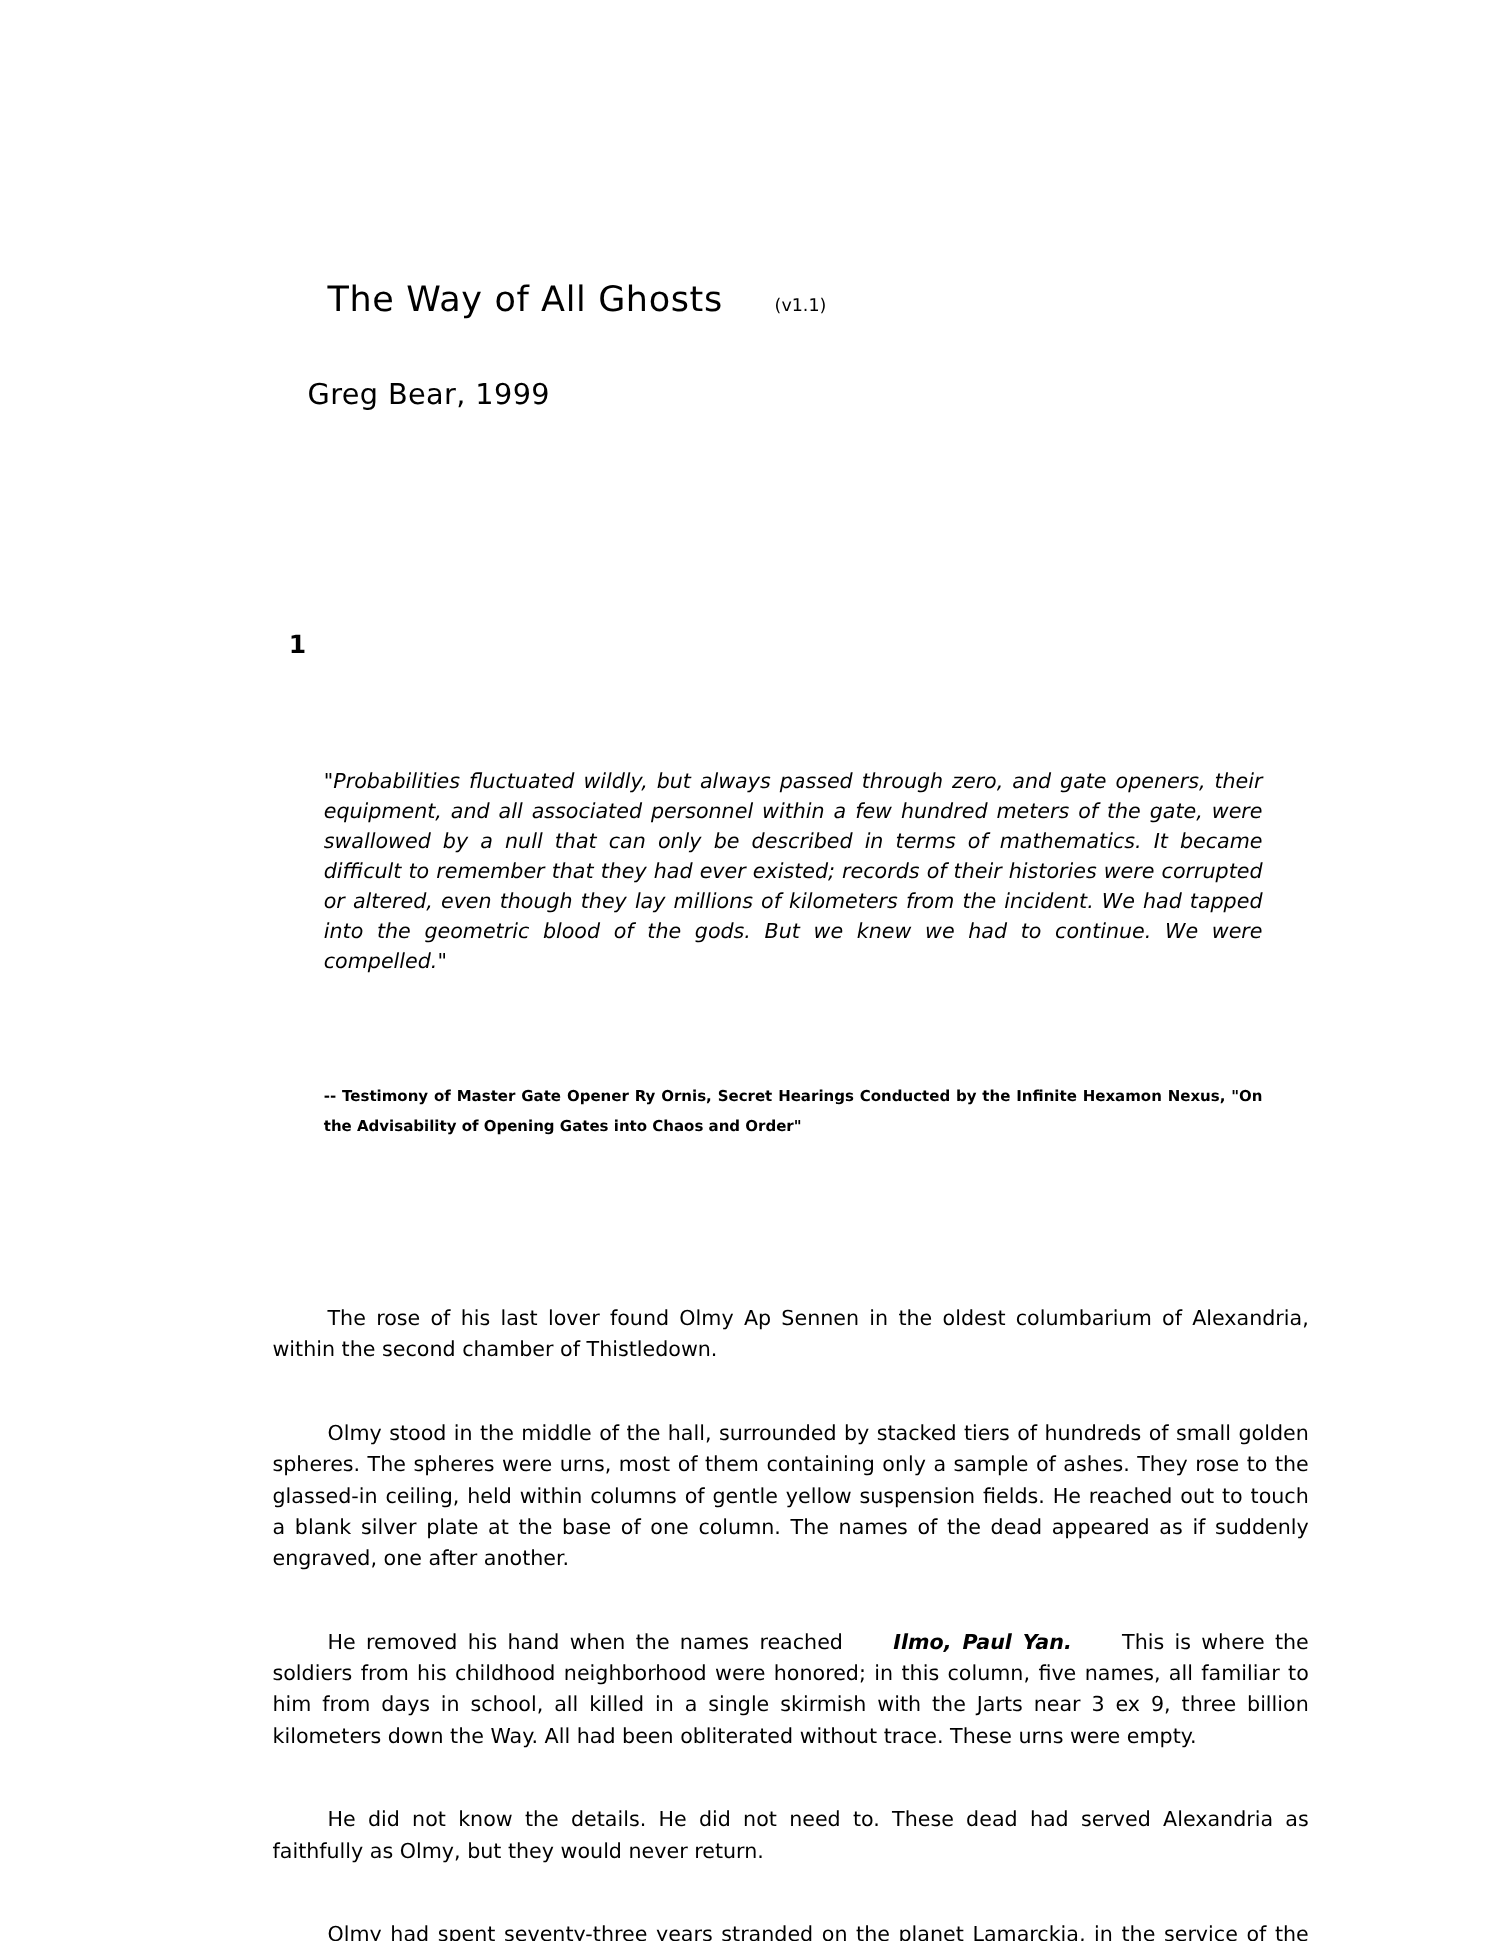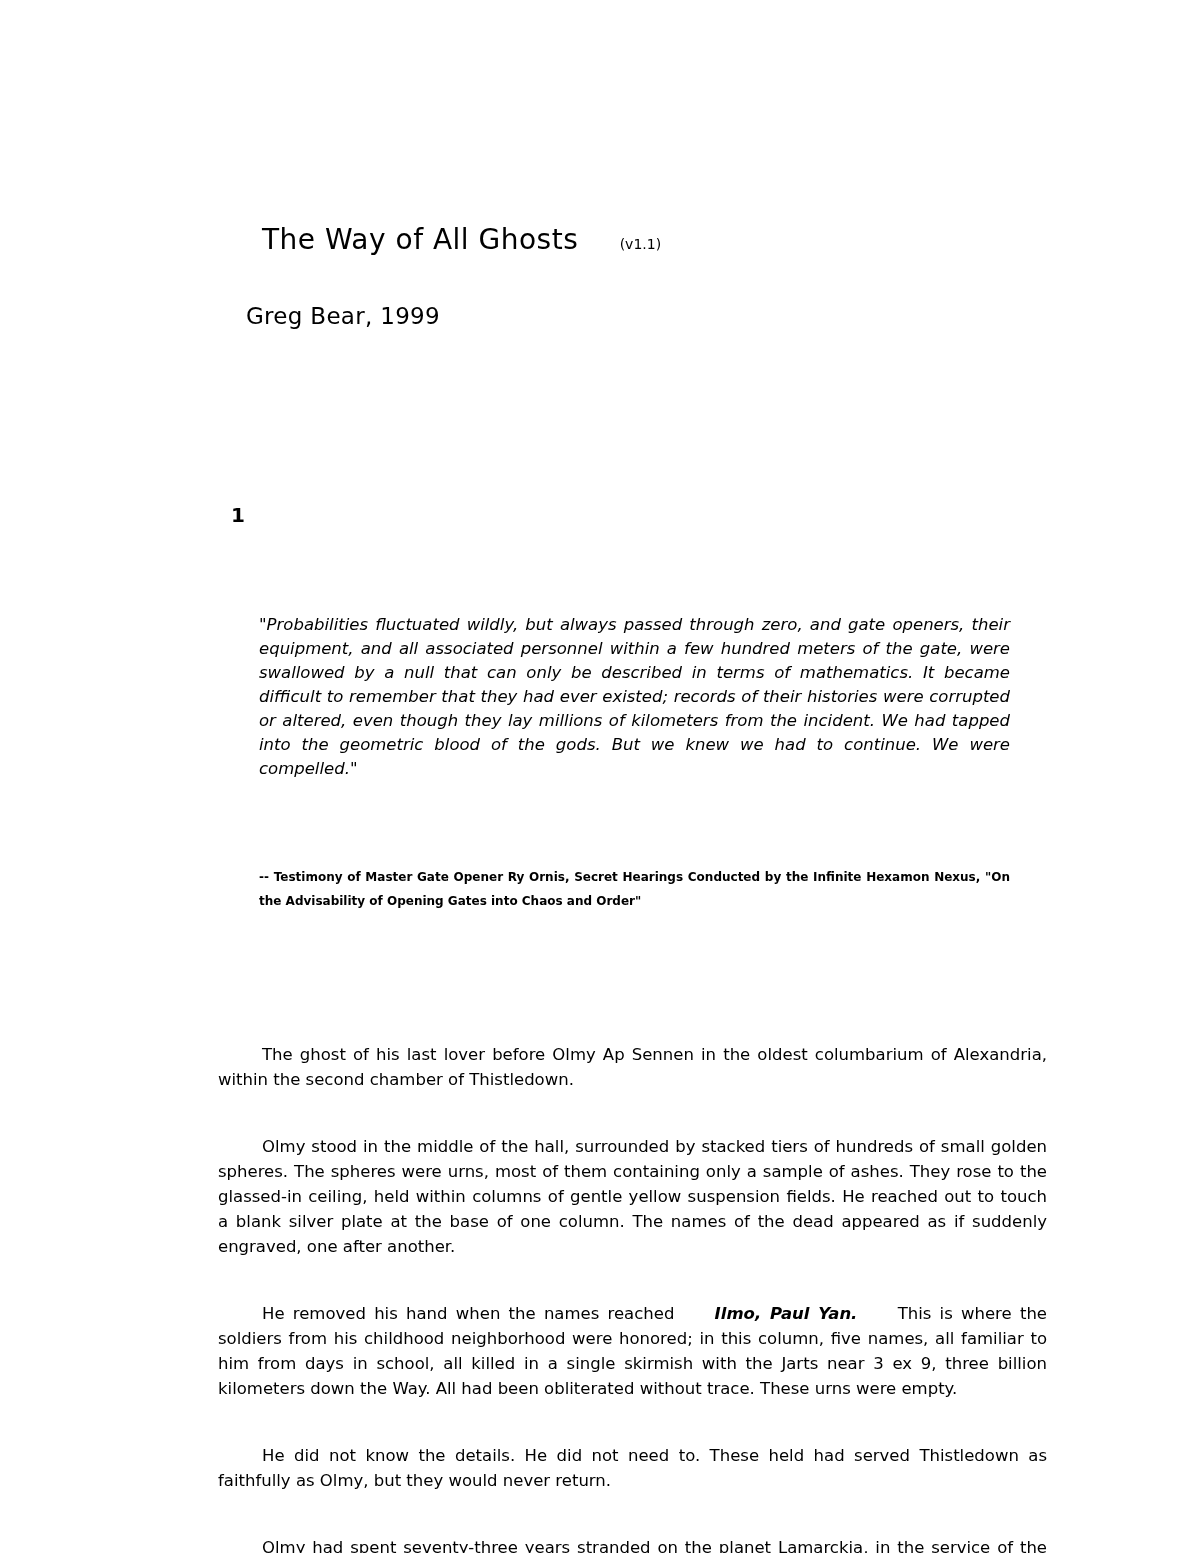--- a/index.html
+++ b/index.html
@@ -84,21 +84,21 @@
       <div class="byline">Greg Bear, 1999</div>
     </header>
 
     <div class="chapter-number">1</div>
 
     <blockquote class="epigraph">"Probabilities fluctuated wildly, but always passed through zero, and gate openers, their equipment, and all associated personnel within a few hundred meters of the gate, were swallowed by a null that can only be described in terms of mathematics. It became difficult to remember that they had ever existed; records of their histories were corrupted or altered, even though they lay millions of kilometers from the incident. We had tapped into the geometric blood of the gods. But we knew we had to continue. We were compelled."</blockquote>
 
     <blockquote class="attribution">-- Testimony of Master Gate Opener Ry Ornis, Secret Hearings Conducted by the Infinite Hexamon Nexus, "On the Advisability of Opening Gates into Chaos and Order"</blockquote>
 
     <main class="body-text" id="paragraphs">
-        <p class="para"><span>The ghost of his last lover before Olmy Ap Sennen in the oldest columbarium of Alexandria, within the second chamber of Thistledown.</span></p>
+        <p class="para"><span>The rose of his last lover found Olmy Ap Sennen in the oldest columbarium of Alexandria, within the second chamber of Thistledown.</span></p>
         <p class="para"><span>Olmy stood in the middle of the hall, surrounded by stacked tiers of hundreds of small golden spheres. The spheres were urns, most of them containing only a sample of ashes. They rose to the glassed-in ceiling, held within columns of gentle yellow suspension fields. He reached out to touch a blank silver plate at the base of one column. The names of the dead appeared as if suddenly engraved, one after another.</span></p>
         <p class="para"><span>He removed his hand when the names reached </span><span class="i">Ilmo, Paul Yan.</span><span> This is where the soldiers from his childhood neighborhood were honored; in this column, five names, all familiar to him from days in school, all killed in a single skirmish with the Jarts near 3 ex 9, three billion kilometers down the Way. All had been obliterated without trace. These urns were empty.</span></p>
-        <p class="para"><span>He did not know the details. He did not need to. These held had served Thistledown as faithfully as Olmy, but they would never return.</span></p>
+        <p class="para"><span>He did not know the details. He did not need to. These dead had served Alexandria as faithfully as Olmy, but they would never return.</span></p>
         <p class="para"><span>Olmy had spent seventy-three years stranded on the planet Lamarckia, in the service of the Hexamon, cut off from Thistledown and the Way that stretched beyond the asteroid's seventh chamber. On Lamarckia, he had raised children, loved and buried wives ... lived a long and memorable life in primitive conditions on an extraordinary world. His rescue and return to the Way, converted within days from an old and dying man to a fresh-bodied youth, had been a shock worse than the return of any real and ancient ghost.</span></p>
       </main>
 
   </div>
 </div>
 
 </body></html>

